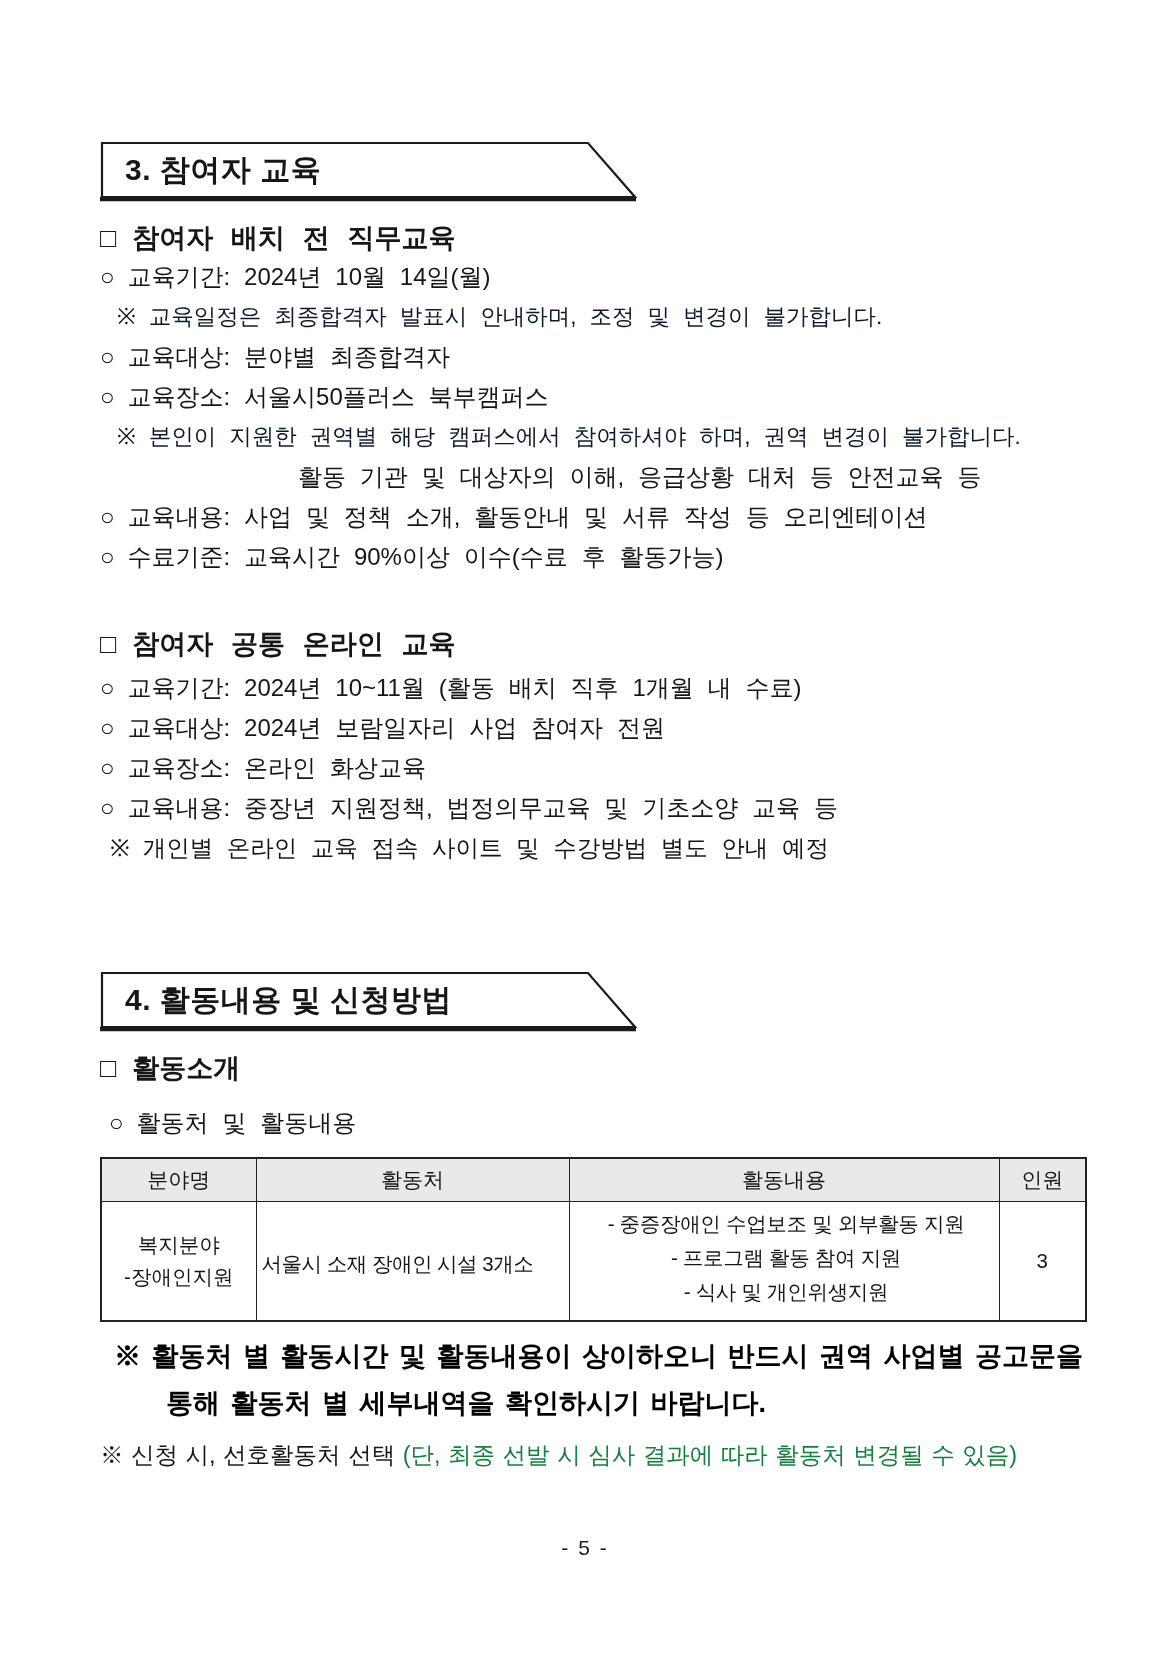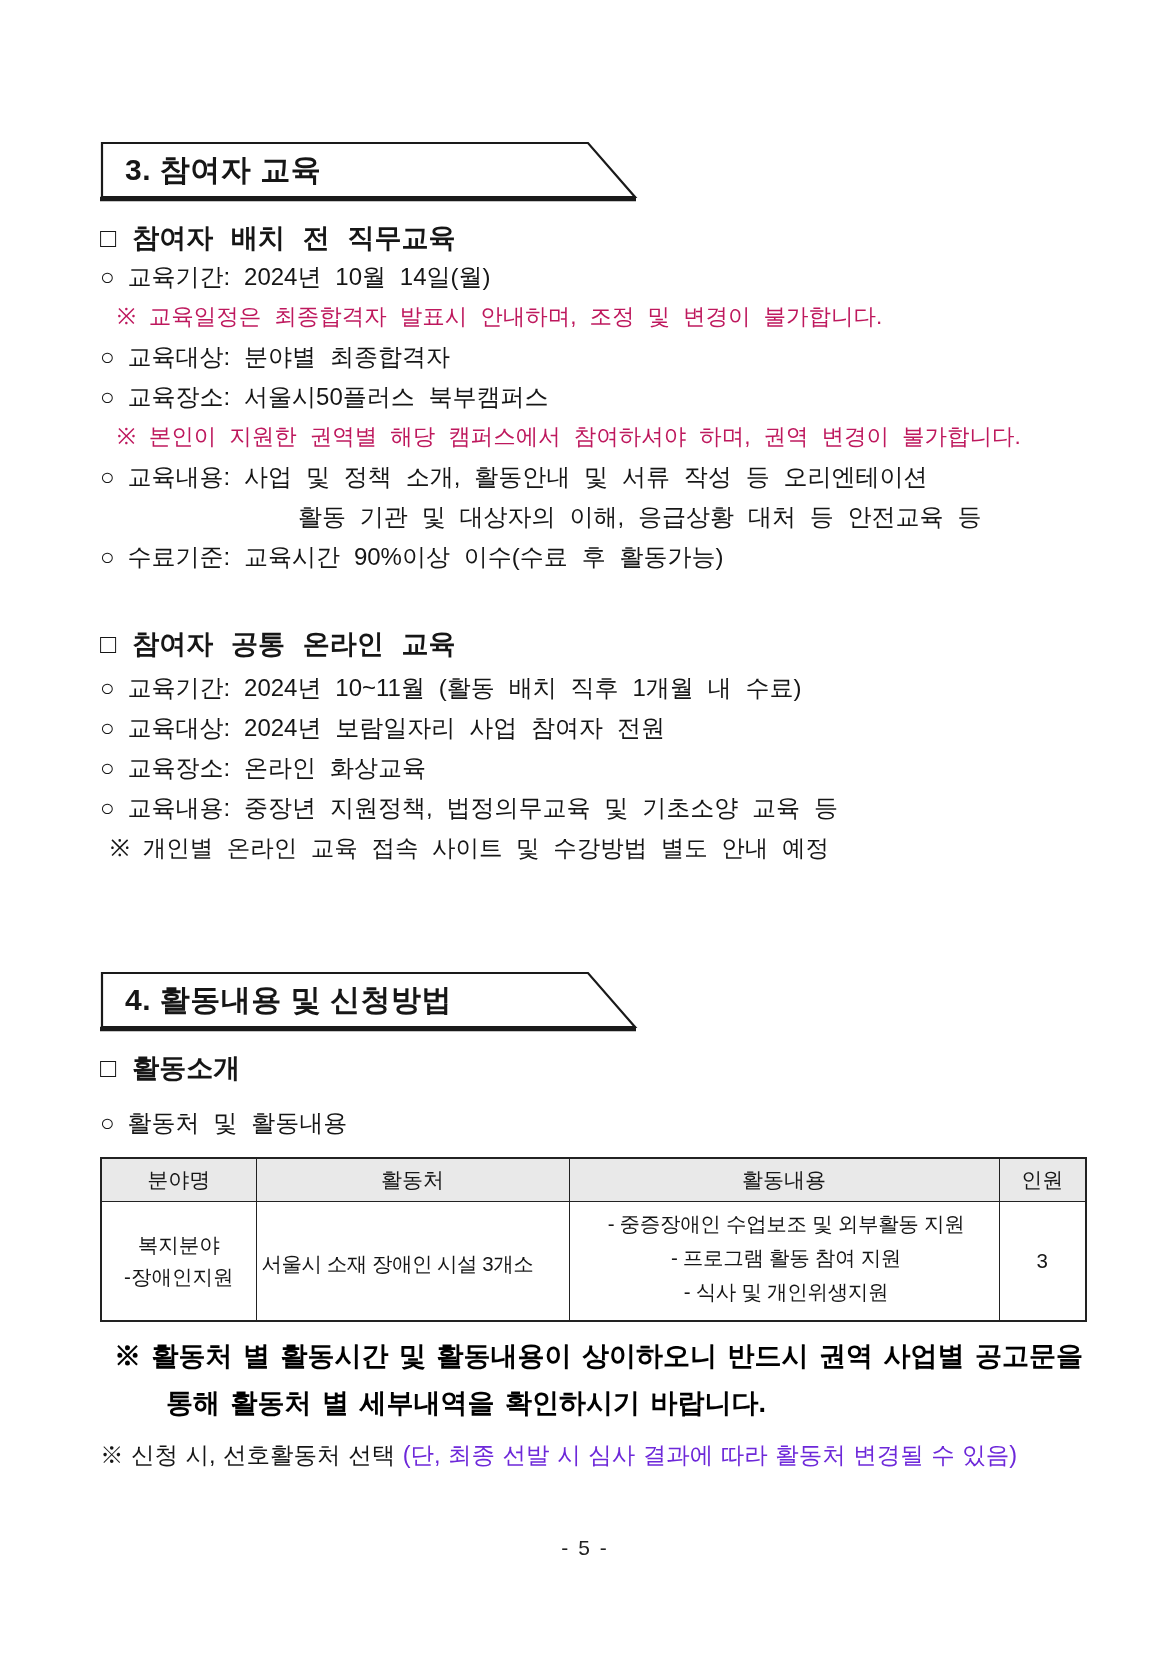--- a/index.html
+++ b/index.html
@@ -50,21 +50,21 @@
   }
   .h2 .m { margin-right: 16px; font-weight: normal; }
   .li {
     font-size: 24px;
     line-height: 40px;
     word-spacing: 0.3em;
     white-space: nowrap;
   }
   .li .m { margin-right: 13px; }
   .note {
-    color: #be185d;
+    color: #0f172a;
     font-size: 22.5px;
     padding-left: 17px;
   }
   .noteb {
     font-size: 23.5px;
     padding-left: 10px;
   }
   .cont { padding-left: 198px; }
   .gap-online { margin-top: 48px; }
   .first-online { margin-top: 5px; }
@@ -104,21 +104,21 @@
   }
   .red-1 { margin-top: 11px; padding-left: 14px; }
   .red-2 { padding-left: 66px; }
   .apply-note {
     margin-top: 8px;
     font-size: 23.5px;
     line-height: 40px;
     word-spacing: 1px;
     white-space: nowrap;
   }
-  .apply-note .blue-part { color: #6d28d9; text-align: right; }
+  .apply-note .blue-part { color: #15803d; text-align: right; }
 
   
   .footer {
     position: absolute;
     left: 0;
     width: 1170px;
     top: 1536px;
     text-align: center;
     font-size: 21px;
     letter-spacing: 2px;
@@ -139,43 +139,43 @@
       <div class="banner-text">3. 참여자 교육</div>
     </div>
 
     <div class="h2"><span class="m">□</span><span>참여자 배치 전 직무교육</span></div>
 
     <div class="li"><span class="m">○</span><span>교육기간: 2024년 10월 14일(월)</span></div>
     <div class="li note"><span class="m">※</span><span>교육일정은 최종합격자 발표시 안내하며, 조정 및 변경이 불가합니다.</span></div>
     <div class="li"><span class="m">○</span><span>교육대상: 분야별 최종합격자</span></div>
     <div class="li"><span class="m">○</span><span>교육장소: 서울시50플러스 북부캠퍼스</span></div>
     <div class="li note"><span class="m">※</span><span>본인이 지원한 권역별 해당 캠퍼스에서 참여하셔야 하며, 권역 변경이 불가합니다.</span></div>
+    <div class="li cont"><span>활동 기관 및 대상자의 이해, 응급상황 대처 등 안전교육 등</span></div>
     <div class="li"><span class="m">○</span><span>교육내용: 사업 및 정책 소개, 활동안내 및 서류 작성 등 오리엔테이션</span></div>
-    <div class="li cont"><span>활동 기관 및 대상자의 이해, 응급상황 대처 등 안전교육 등</span></div>
     <div class="li"><span class="m">○</span><span>수료기준: 교육시간 90%이상 이수(수료 후 활동가능)</span></div>
 
     <div class="h2 gap-online"><span class="m">□</span><span>참여자 공통 온라인 교육</span></div>
 
     <div class="li first-online"><span class="m">○</span><span>교육기간: 2024년 10~11월 (활동 배치 직후 1개월 내 수료)</span></div>
     <div class="li"><span class="m">○</span><span>교육대상: 2024년 보람일자리 사업 참여자 전원</span></div>
     <div class="li"><span class="m">○</span><span>교육장소: 온라인 화상교육</span></div>
     <div class="li"><span class="m">○</span><span>교육내용: 중장년 지원정책, 법정의무교육 및 기초소양 교육 등</span></div>
     <div class="li noteb"><span class="m">※</span><span>개인별 온라인 교육 접속 사이트 및 수강방법 별도 안내 예정</span></div>
 
     <div class="banner banner-4">
       <svg width="540" height="62" viewBox="0 0 540 62">
         <polygon points="2,3 488,3 535,57 2,57" fill="#ffffff" stroke="#1a1a1a" stroke-width="2.2"></polygon>
         <line x1="0" y1="59" x2="536" y2="59" stroke="#1a1a1a" stroke-width="4.5"></line>
       </svg>
       <div class="banner-text">4. 활동내용 및 신청방법</div>
     </div>
 
     <div class="h2"><span class="m">□</span><span>활동소개</span></div>
 
-    <div class="li" style="margin-top:16px;"><span class="m">○</span><span>활동처 및 활동내용</span></div>
+    <div class="li" style="margin-top:16px;margin-left:9px;"><span class="m">○</span><span>활동처 및 활동내용</span></div>
 
     <table class="activity">
       <colgroup>
         <col style="width:155px">
           <col style="width:313px">
           <col style="width:430px">
           <col style="width:87px">
       </colgroup>
       <thead>
         <tr>

